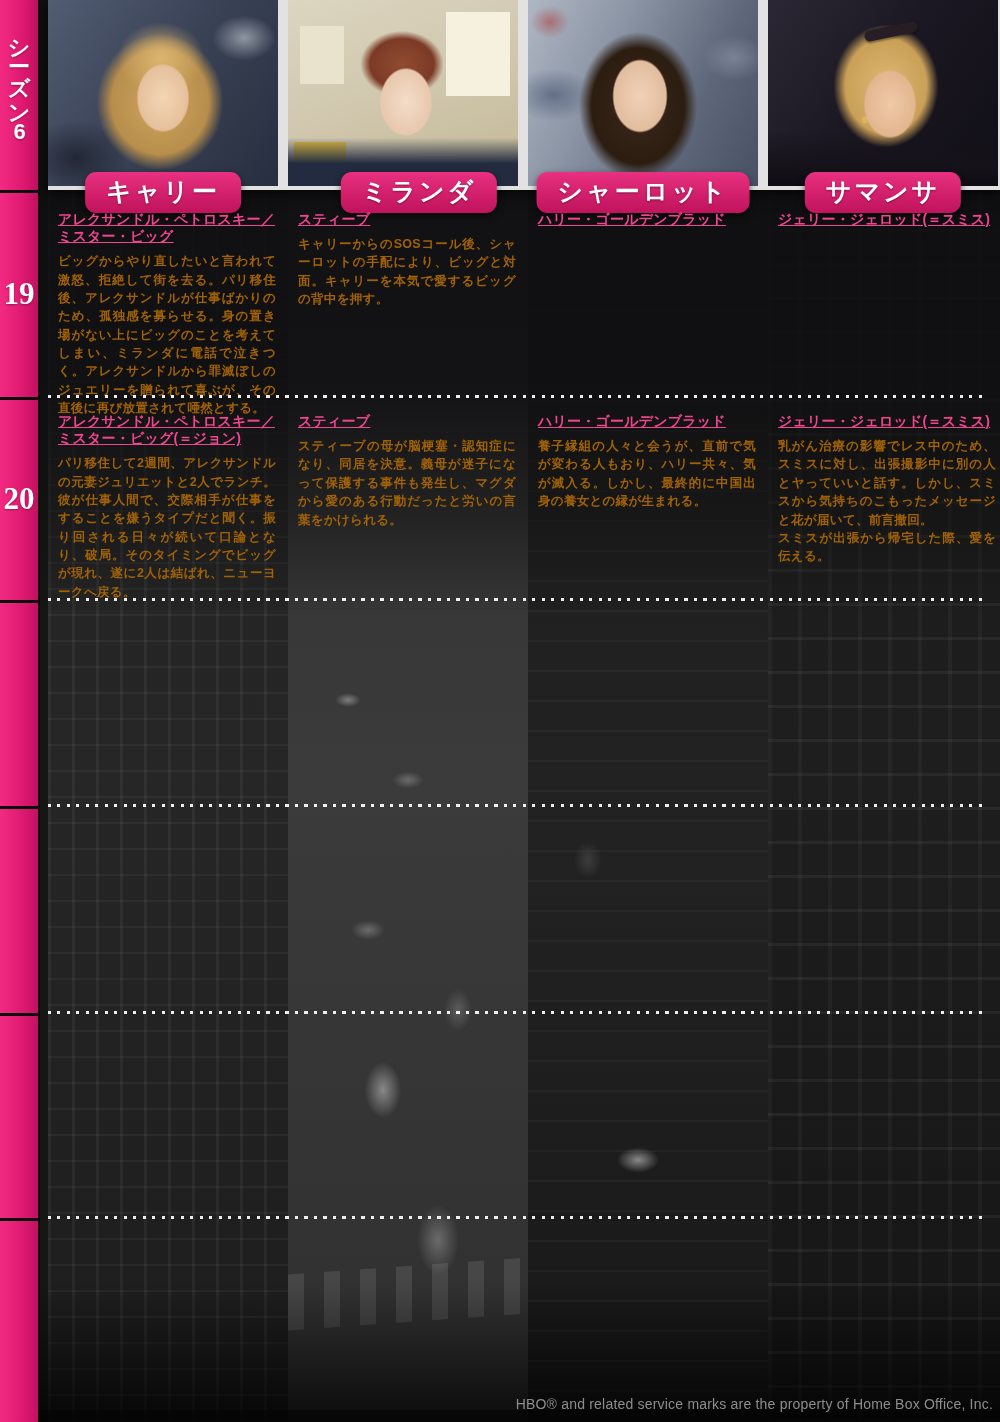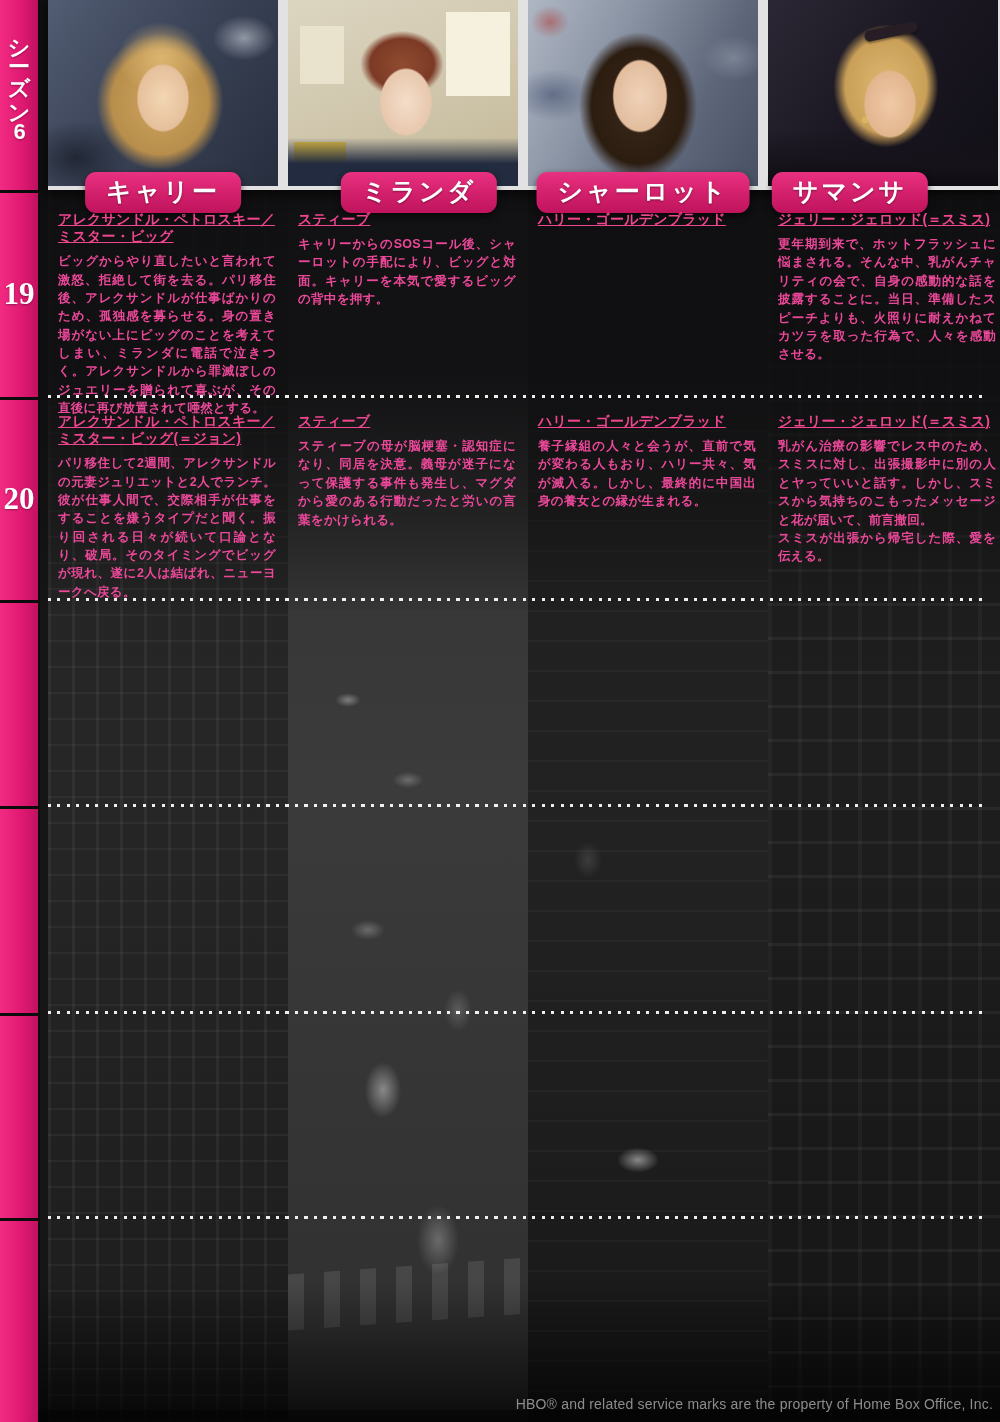--- a/index.html
+++ b/index.html
@@ -142,32 +142,32 @@
 
   
   .banner{
     position:absolute;top:172px;transform:translateX(-50%);
     background:linear-gradient(180deg,#e83181 0%,#d21f6b 55%,#c0145d 100%);
     color:#fff;font-weight:bold;font-size:25px;letter-spacing:3px;
     padding:3px 21px 5px;border-radius:11px;white-space:nowrap;
     box-shadow:0 3px 7px rgba(0,0,0,.6);
     text-shadow:0 1px 2px rgba(0,0,0,.4);
   }
-  .banner-0{left:163px;}.banner-1{left:403px;margin-left:16px;}.banner-2{left:643px;}.banner-3{left:850px;}
+  .banner-0{left:163px;}.banner-1{left:403px;margin-left:16px;}.banner-2{left:643px;}.banner-3{left:883px;}
 
   
   .entry{position:absolute;width:218px;}
   .r0{top:211px;}.r1{top:413px;}
   .c0{left:58px;}.c1{left:298px;}.c2{left:538px;}.c3{left:778px;}
   .entry-title{
     margin:0 0 7px;color:#f0458f;font-size:14px;line-height:1.22;
     font-weight:bold;letter-spacing:.2px;text-decoration:underline;
   }
   .entry-body{
-    margin:0;color:#ec4899;font-size:12.5px;line-height:1.47;
+    margin:0;color:#a16207;font-size:12.5px;line-height:1.47;
     font-weight:bold;letter-spacing:.3px;text-align:justify;white-space:pre-line;
   }
 
   
   .dotline{
     position:absolute;left:48px;width:938px;height:3px;
     background-image:repeating-linear-gradient(90deg, rgba(255,255,255,.92) 0 3px, rgba(0,0,0,0) 3px 9.5px);
   }
   .d0{top:395px;}.d1{top:598px;}.d2{top:804px;}.d3{top:1011px;}.d4{top:1216px;}
 
@@ -227,21 +227,20 @@
     </article>
     <article class="entry r0 c1">
       <h3 class="entry-title">スティーブ</h3>
       <p class="entry-body">キャリーからのSOSコール後、シャーロットの手配により、ビッグと対面。キャリーを本気で愛するビッグの背中を押す。</p>
     </article>
     <article class="entry r0 c2">
       <h3 class="entry-title">ハリー・ゴールデンブラッド</h3>
     </article>
     <article class="entry r0 c3">
       <h3 class="entry-title">ジェリー・ジェロッド(＝スミス)</h3>
-      <p class="entry-body">更年期到来で、ホットフラッシュに悩まされる。そんな中、乳がんチャリティの会で、自身の感動的な話を披露することに。当日、準備したスピーチよりも、火照りに耐えかねてカツラを取った行為で、人々を感動させる。</p>
     </article>
   </section>
 
   <section>
     <article class="entry r1 c0">
       <h3 class="entry-title">アレクサンドル・ペトロスキー／ミスター・ビッグ(＝ジョン)</h3>
       <p class="entry-body">パリ移住して2週間、アレクサンドルの元妻ジュリエットと2人でランチ。彼が仕事人間で、交際相手が仕事をすることを嫌うタイプだと聞く。振り回される日々が続いて口論となり、破局。そのタイミングでビッグが現れ、遂に2人は結ばれ、ニューヨークへ戻る。</p>
     </article>
     <article class="entry r1 c1">
       <h3 class="entry-title">スティーブ</h3>

